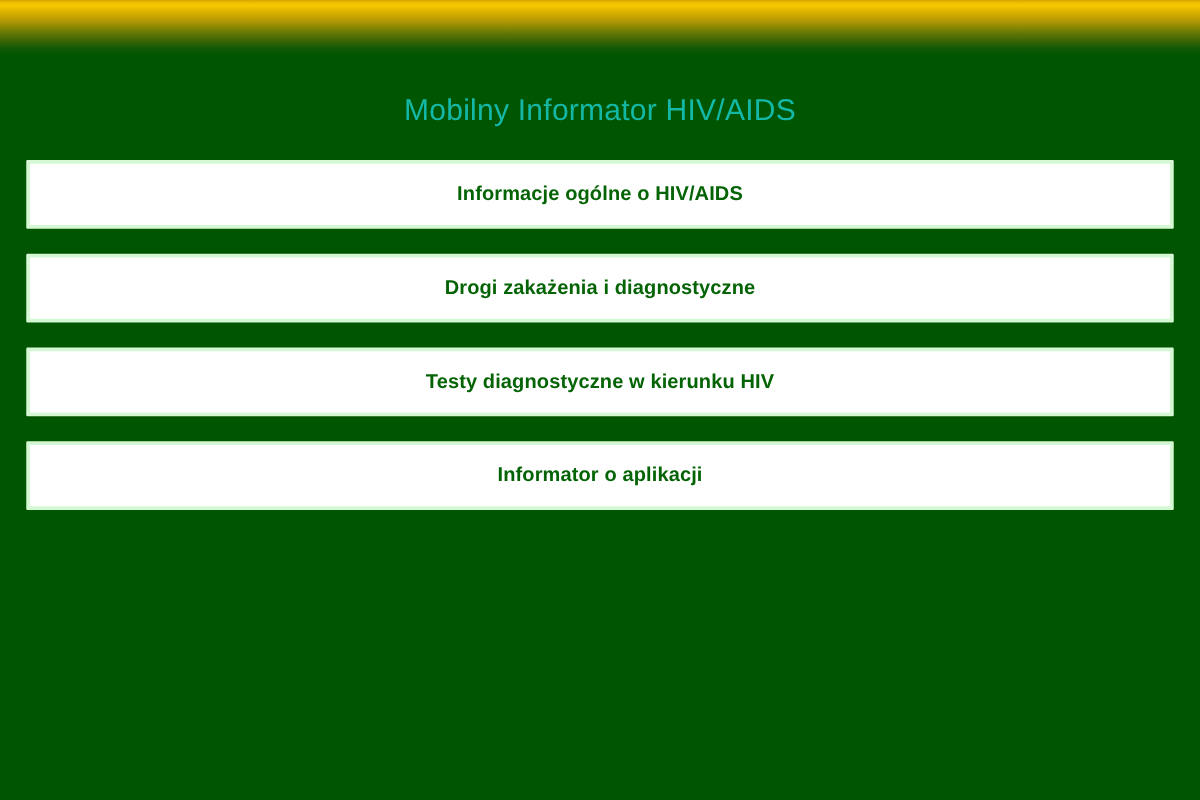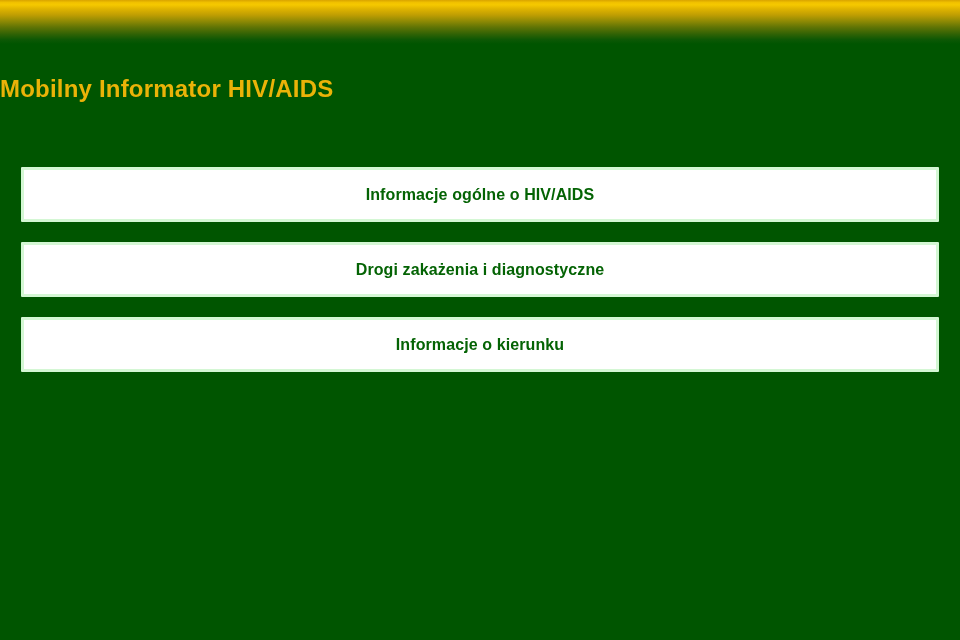--- a/index.html
+++ b/index.html
@@ -42,34 +42,34 @@
       #0d5805 90%,
       #005500 100%
     );
   }
 
   #page-title {
     position: absolute;
     left: 0;
     top: 58px;
     width: 960px;
-    color: #eab308;
+    text-align: center;
+    color: #14b8a6;
     font-size: 24px;
-    font-weight: bold;
+    font-weight: normal;
     letter-spacing: 0.2px;
     line-height: 30px;
     white-space: nowrap;
   }
 
   #menu {
     position: absolute;
     left: 21px;
     top: 128px;
     width: 918px;
-    margin-top: 39px;
   }
 
   .menu-button {
     position: relative;
     display: block;
     width: 918px;
     height: 55px;
     margin-bottom: 20px;
     padding: 0;
     border: 3px solid #d4f7d4;
@@ -109,20 +109,23 @@
   <div id="menu">
 
     <button class="menu-button">
       <span class="menu-label">Informacje ogólne o HIV/AIDS</span>
     </button>
 
     <button class="menu-button">
       <span class="menu-label">Drogi zakażenia i diagnostyczne</span>
     </button>
 
+    <button class="menu-button">
+      <span class="menu-label">Testy diagnostyczne w kierunku HIV</span>
+    </button>
 
     <button class="menu-button">
-      <span class="menu-label">Informacje o kierunku</span>
+      <span class="menu-label">Informator o aplikacji</span>
     </button>
 
   </div>
 
 </div>
 
 </body></html>

